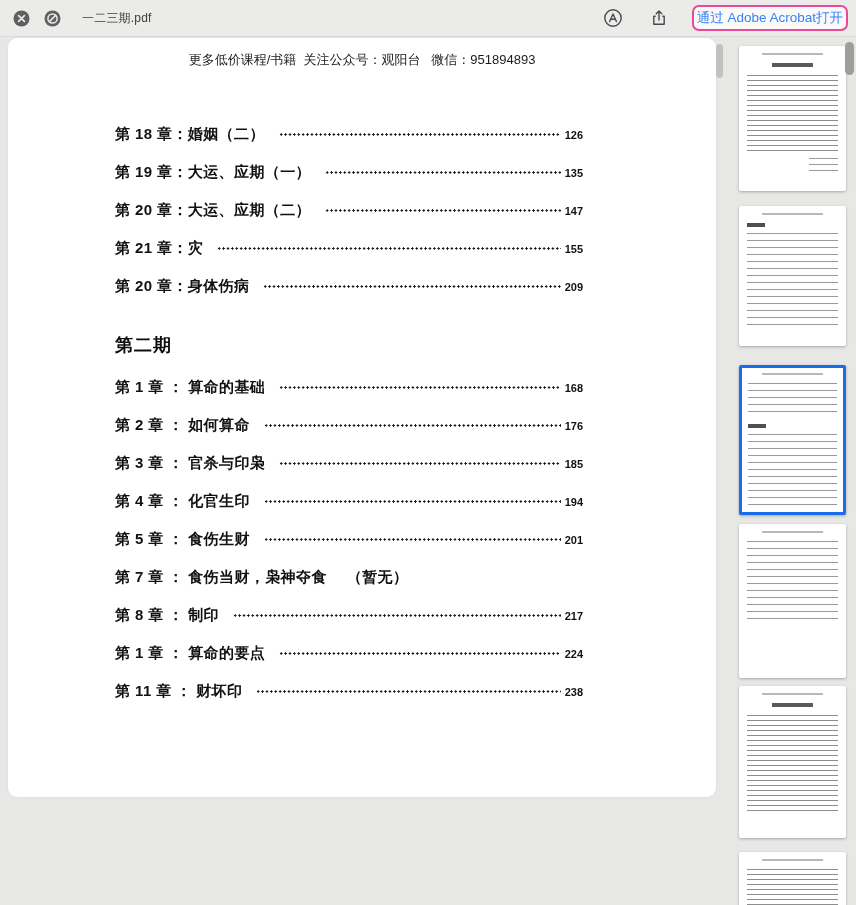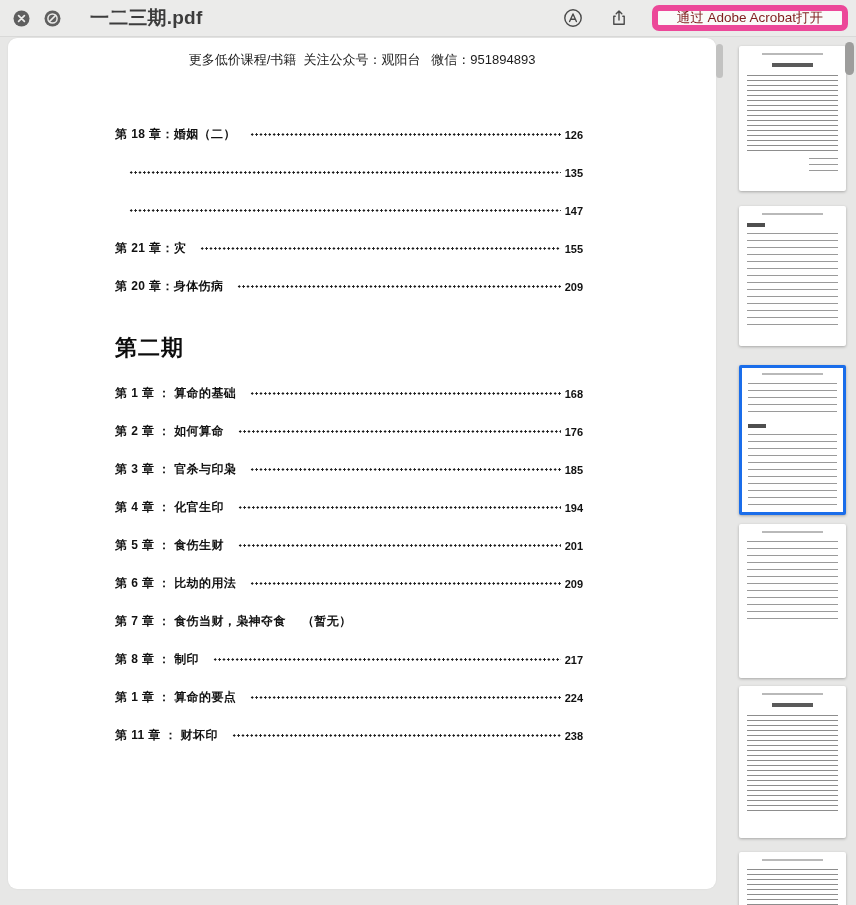--- a/index.html
+++ b/index.html
@@ -14,72 +14,72 @@
   .titlebar {
     position:absolute; top:0; left:0; width:856px; height:37px;
     background:#ebebea;
     border-bottom:1px solid #d9d9d8;
     display:flex; align-items:center;
     padding:0 6px 0 12px;
   }
   .tb-icon { width:18px; height:18px; display:inline-flex; align-items:center; justify-content:center; }
   .tb-icon + .tb-icon { margin-left:13px; }
   .tb-title {
-    margin-left:29px; font-size:19px; font-weight:700; color:#3c3c3c;
+    margin-left:21px; font-size:12px; font-weight:400; color:#3c3c3c;
     letter-spacing:.2px;
   }
   .tb-right { margin-left:auto; display:flex; align-items:center; }
   .tb-tool { width:22px; height:22px; display:inline-flex; align-items:center; justify-content:center; cursor:pointer; }
   .tb-tool + .tb-tool { margin-left:24px; }
   .open-btn {
     margin-left:22px; margin-right:2px;
-    height:26px; padding:0 19px;
-    background:#fafaf9; border:6px solid #ec4899; border-radius:7px;
-    font-size:13.5px; color:#7f1d1d;
+    height:26px; padding:0 3px;
+    background:#fafaf9; border:2px solid #ec4899; border-radius:7px;
+    font-size:13.5px; color:#3b82f6;
     display:inline-flex; align-items:center;
     font-family:"Liberation Sans", sans-serif;
     cursor:pointer; white-space:nowrap;
   }
 
   
   .doc-page {
-    position:absolute; left:8px; top:38px; width:708px; height:851px;
+    position:absolute; left:8px; top:38px; width:708px; height:759px;
     background:#ffffff; border-radius:9px;
     box-shadow:0 0 2px rgba(0,0,0,.08);
     overflow:hidden;
   }
   .page-header-note {
     margin-top:13px; text-align:center;
     font-size:13px; color:#1c1c1c; white-space:pre;
     font-weight:500;
   }
   .toc { margin:57px 133px 0 107px; }
   .toc-row {
     display:flex; align-items:center;
     height:17px; margin-bottom:21px;
     color:#111;
   }
   .toc-label {
-    font-size:12px; font-weight:600; white-space:pre; letter-spacing:.4px;
+    font-size:15px; font-weight:600; white-space:pre; letter-spacing:.4px;
   }
   .toc-leader {
     flex:1; align-self:stretch; margin:0 4px 0 14px;
     background-image:radial-gradient(circle, #1b1b1b 1.05px, transparent 1.3px);
     background-size:4.4px 100%;
     background-repeat:repeat-x;
     background-position:0 50%;
   }
   .toc-page-num {
     font-size:11px; font-weight:700; color:#111; text-align:right;
   }
   .toc-row.no-page .toc-leader,
   .toc-row.no-page .toc-page-num { visibility:hidden; }
   .toc-section-heading {
     margin:38px 0 22px 0;
-    font-size:22px; font-weight:800; color:#0d0d0d; letter-spacing:1px;
+    font-size:18px; font-weight:800; color:#0d0d0d; letter-spacing:1px;
   }
 
   
   .main-scroll-thumb {
     position:absolute; left:716px; top:44px; width:7px; height:34px;
     background:#c2c2c1; border-radius:4px;
   }
   .sidebar-scroll-thumb {
     position:absolute; right:2px; top:42px; width:9px; height:33px;
     background:#9d9d9c; border-radius:4.5px;
@@ -159,25 +159,27 @@
 
     <div>
 
         <div class="toc-row">
           <span class="toc-label">第 18 章：婚姻（二）</span>
           <span class="toc-leader"></span>
           <span class="toc-page-num">126</span>
         </div>
 
         <div class="toc-row">
+          <span class="toc-label">第 19 章：大运、应期（一）</span>
           <span class="toc-leader"></span>
           <span class="toc-page-num">135</span>
         </div>
 
         <div class="toc-row">
+          <span class="toc-label">第 20 章：大运、应期（二）</span>
           <span class="toc-leader"></span>
           <span class="toc-page-num">147</span>
         </div>
 
         <div class="toc-row">
           <span class="toc-label">第 21 章：灾</span>
           <span class="toc-leader"></span>
           <span class="toc-page-num">155</span>
         </div>
 
@@ -215,25 +217,20 @@
           <span class="toc-leader"></span>
           <span class="toc-page-num">194</span>
         </div>
 
         <div class="toc-row">
           <span class="toc-label">第 5 章 ： 食伤生财</span>
           <span class="toc-leader"></span>
           <span class="toc-page-num">201</span>
         </div>
 
-        <div class="toc-row">
-          <span class="toc-label">第 6 章 ： 比劫的用法</span>
-          <span class="toc-leader"></span>
-          <span class="toc-page-num">209</span>
-        </div>
 
         <div class="toc-row no-page">
           <span class="toc-label">第 7 章 ： 食伤当财，枭神夺食　 （暂无）</span>
           <span class="toc-leader"></span>
           <span class="toc-page-num"></span>
         </div>
 
         <div class="toc-row">
           <span class="toc-label">第 8 章 ： 制印</span>
           <span class="toc-leader"></span>

